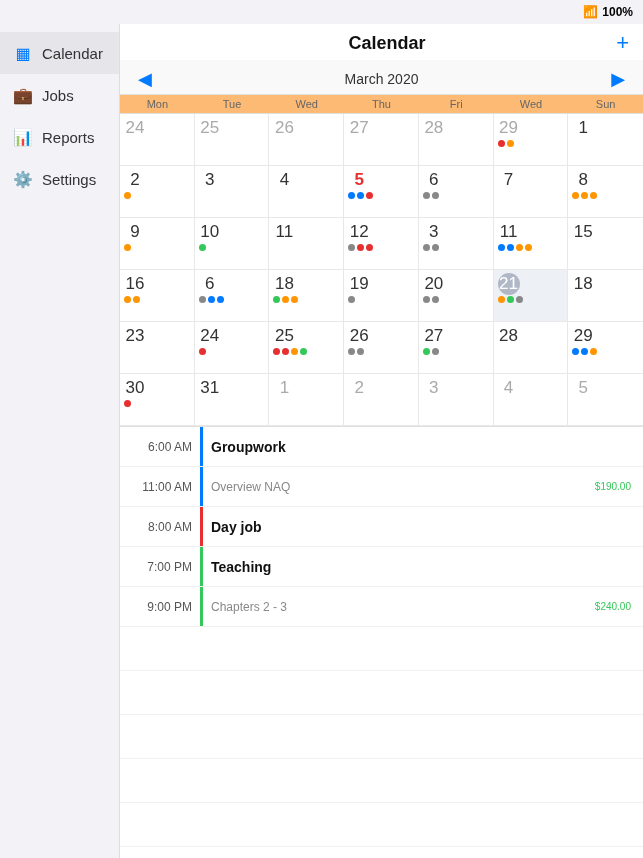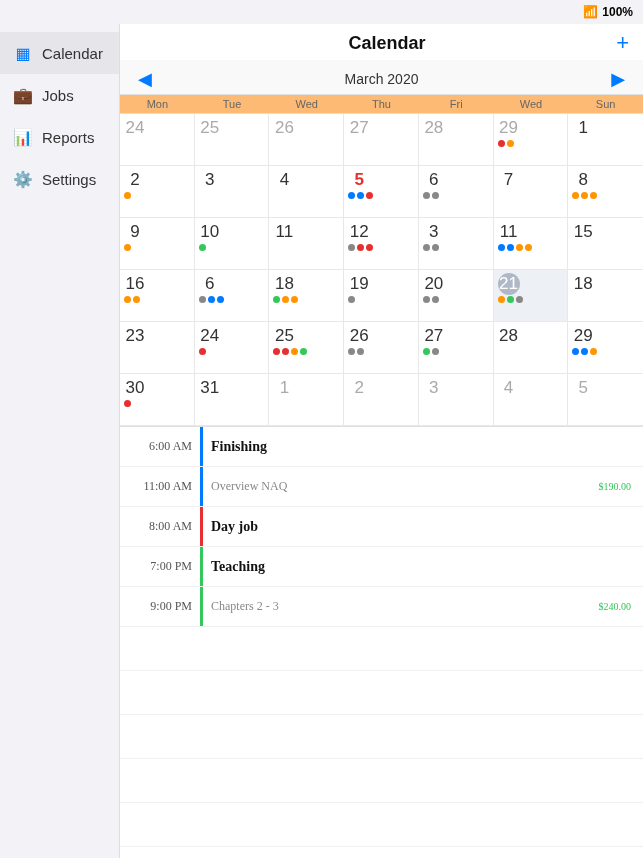--- a/index.html
+++ b/index.html
@@ -175,21 +175,20 @@
     .events-list {
       flex: 1;
       overflow-y: auto;
       border-top: 1px solid #e0e0e0;
     }
     .event-row {
       display: flex;
       align-items: stretch;
       border-bottom: 1px solid #f0f0f0;
       min-height: 40px;
-      font-family: Liberation Serif, serif;
     }
     .event-time {
       width: 80px;
       padding: 8px 8px 8px 10px;
       font-size: 12px;
       color: #555;
       flex-shrink: 0;
       display: flex;
       align-items: center;
       text-align: right;
@@ -531,21 +530,21 @@
         <div class="cal-cell other-month">
           <div class="day-num">5</div>
         </div>
       </div>
 
     <div class="events-list" id="events-list">
         <div class="event-row">
           <div class="event-time">6:00 AM</div>
           <div class="event-bar blue"></div>
           <div class="event-detail">
-            <div class="event-name">Finishing</div>
+            <div class="event-name">Groupwork</div>
           </div>
         </div>
         <div class="event-row">
           <div class="event-time">11:00 AM</div>
           <div class="event-bar blue"></div>
           <div class="event-detail">
             <div class="event-sub">Overview NAQ</div>
           </div>
           <div class="event-amount">$190.00</div>
         </div>

